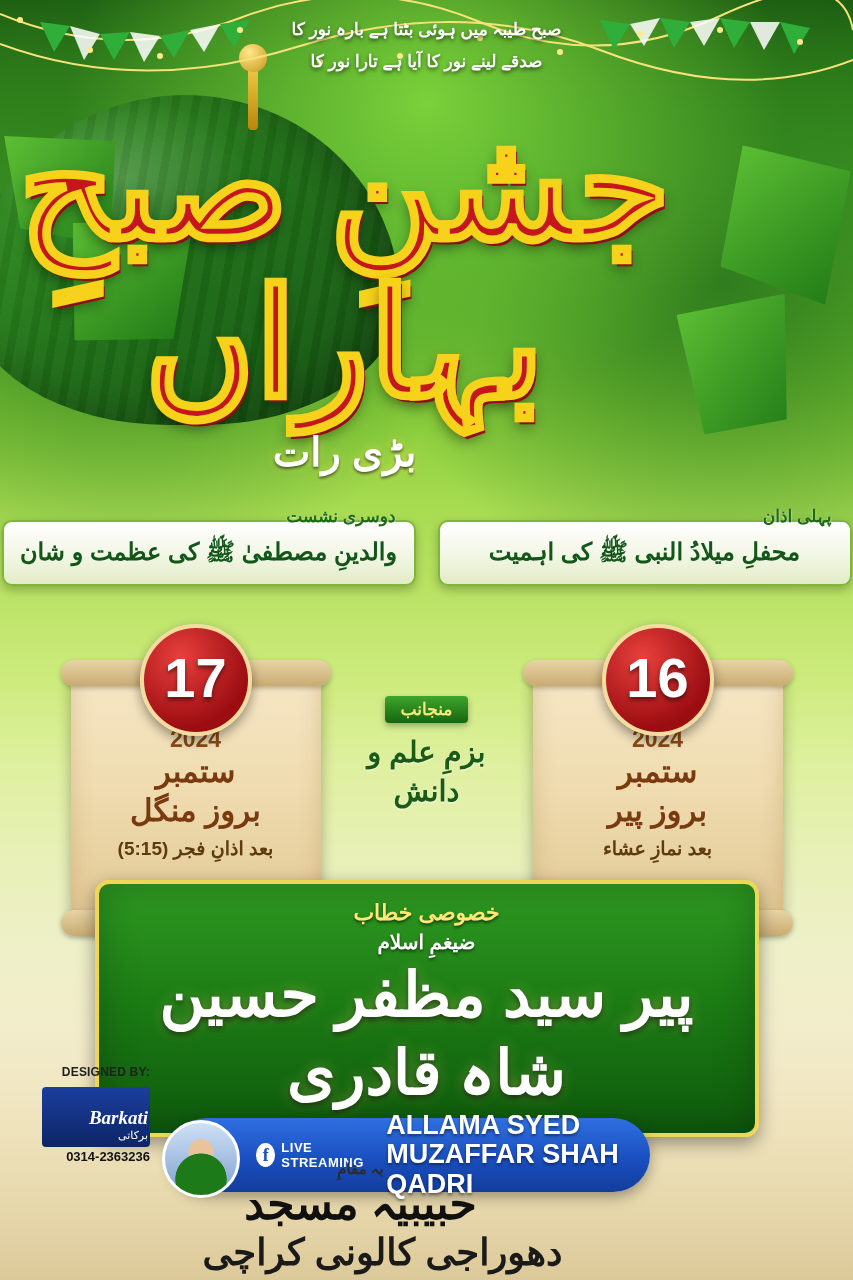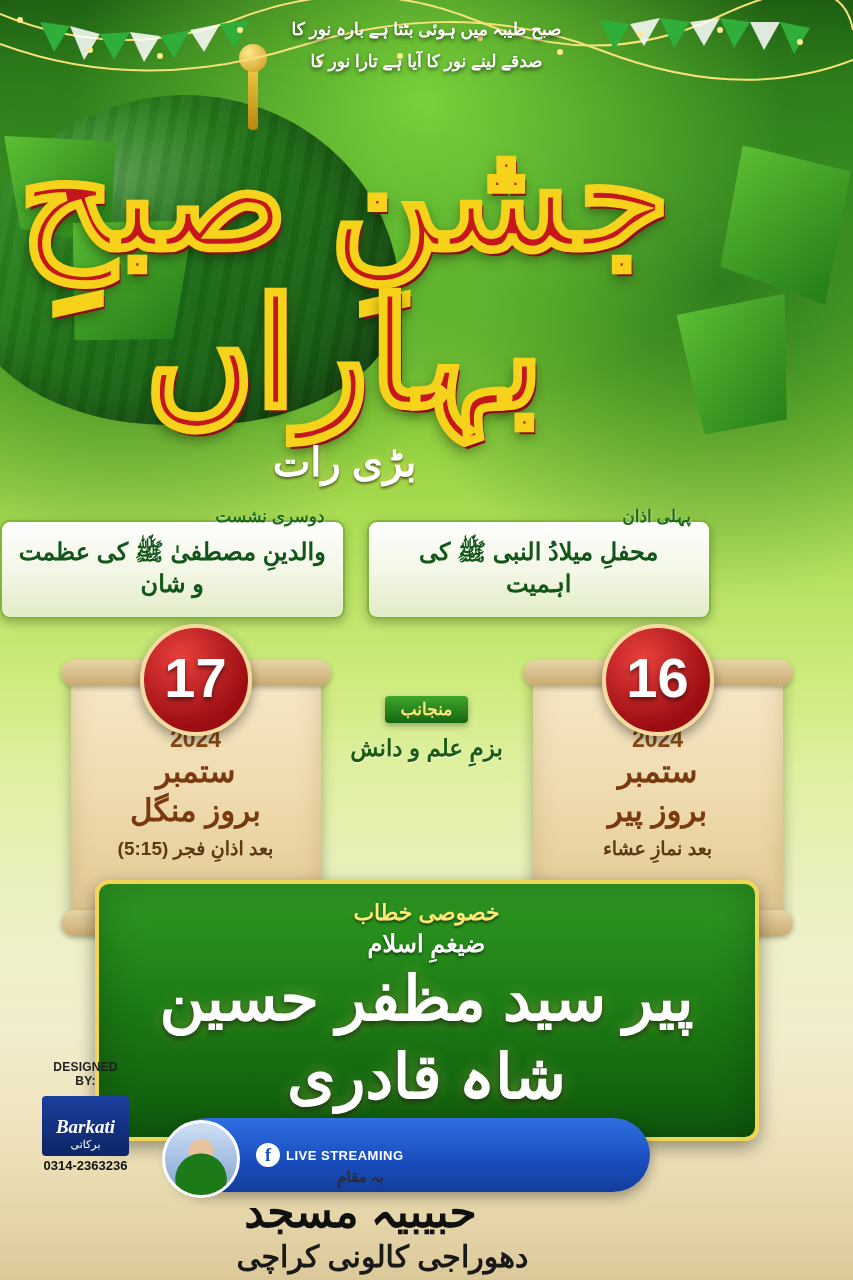--- a/index.html
+++ b/index.html
@@ -112,21 +112,21 @@
     text-shadow: 0 2px 4px rgba(0,0,0,0.6);
     direction: rtl;
     line-height: 1.9;
     font-size: 17px;
     font-weight: bold;
   }
 
   
   .title-wrap {
     position: absolute;
-    top: 118px;
+    top: 108px;
     left: 0;
     width: 689px;
     text-align: center;
   }
   .title-main {
     direction: rtl;
     font-size: 150px;
     font-weight: bold;
     line-height: 1.05;
     color: #c4161c;
@@ -145,21 +145,21 @@
     color: #ffffff;
     text-shadow: 0 2px 3px rgba(0,0,0,0.55), 0 0 10px rgba(255,220,80,0.5);
     letter-spacing: 2px;
   }
 
   
   .sessions {
     position: absolute;
     top: 520px;
     left: 0;
-    width: 711px;
+    width: 853px;
     display: flex;
     justify-content: center;
     gap: 22px;
   }
   .session {
     position: relative;
     width: 378px;
     padding: 14px 16px 16px;
     border-radius: 10px;
     background: linear-gradient(180deg, #ffffff 0%, #f2f6e4 55%, #e2ecc7 100%);
@@ -266,21 +266,21 @@
     padding: 3px 16px;
     background: linear-gradient(180deg, #3fa52c, #15660f);
     color: #ffe77a;
     font-size: 17px;
     font-weight: bold;
     border-radius: 4px;
     box-shadow: 0 3px 6px rgba(0,0,0,0.3);
   }
   .mid-text {
     margin-top: 10px;
-    font-size: 23px;
+    font-size: 29px;
     font-weight: bold;
     color: #1a5c14;
     line-height: 1.35;
     text-shadow: 0 1px 2px rgba(255,255,255,0.8);
   }
 
   
   .speaker-panel {
     position: absolute;
     top: 880px;
@@ -296,41 +296,41 @@
     direction: rtl;
   }
   .speaker-kicker {
     font-size: 22px;
     font-weight: bold;
     color: #ffe873;
     text-shadow: 0 2px 3px rgba(0,0,0,0.55);
   }
   .speaker-title {
     margin-top: 4px;
-    font-size: 24px;
+    font-size: 20px;
     font-weight: bold;
     color: #ffffff;
     text-shadow: 0 2px 3px rgba(0,0,0,0.5);
   }
   .speaker-name {
     margin-top: 2px;
     font-size: 62px;
     font-weight: bold;
     color: #ffffff;
     line-height: 1.25;
     text-shadow: 0 3px 6px rgba(0,0,0,0.55), 0 0 14px rgba(255,230,120,0.35);
   }
 
   
   .designer {
     position: absolute;
     left: 42px;
-    bottom: 107px;
-    width: 87px;
-    text-align: center;
+    bottom: 116px;
+    width: 108px;
+    text-align: right;
   }
   .designer-label {
     font-size: 12px;
     font-weight: bold;
     color: #1f1f1f;
     letter-spacing: 0.2px;
   }
   .designer-card {
     margin-top: 8px;
     background: linear-gradient(180deg, #1b3f9e, #0d2566);
@@ -424,21 +424,21 @@
     color: #2b2b2b;
     margin-bottom: -2px;
   }
   .footer-text {
     font-size: 44px;
     font-weight: bold;
     color: #101010;
     line-height: 1.25;
   }
   .footer-sub {
-    font-size: 30px;
+    font-size: 37px;
     font-weight: bold;
     color: #1a1a1a;
     margin-left: 44px;
   }
 </style>
 </head>
 <body>
 
 <div class="poster">
 
@@ -546,20 +546,24 @@
       <div class="designer-brand">Barkati</div>
       <div class="designer-urdu">برکاتی</div>
     </div>
     <div class="designer-phone">0314-2363236</div>
   </div>
 
   <div class="live-bar">
     <div class="live-photo"></div>
     <div class="fb-icon">f</div>
     <div class="live-tag">LIVE STREAMING</div>
+    <div>
+      <div class="live-name">ALLAMA SYED</div>
+      <div class="live-name">MUZAFFAR SHAH QADRI</div>
+    </div>
   </div>
 
   <div class="footer">
     <div class="footer-logo">بہ مقامِ</div>
     <div class="footer-text">حبیبیہ مسجد</div>
     <div class="footer-sub">دھوراجی کالونی کراچی</div>
   </div>
 
 </div>
 

